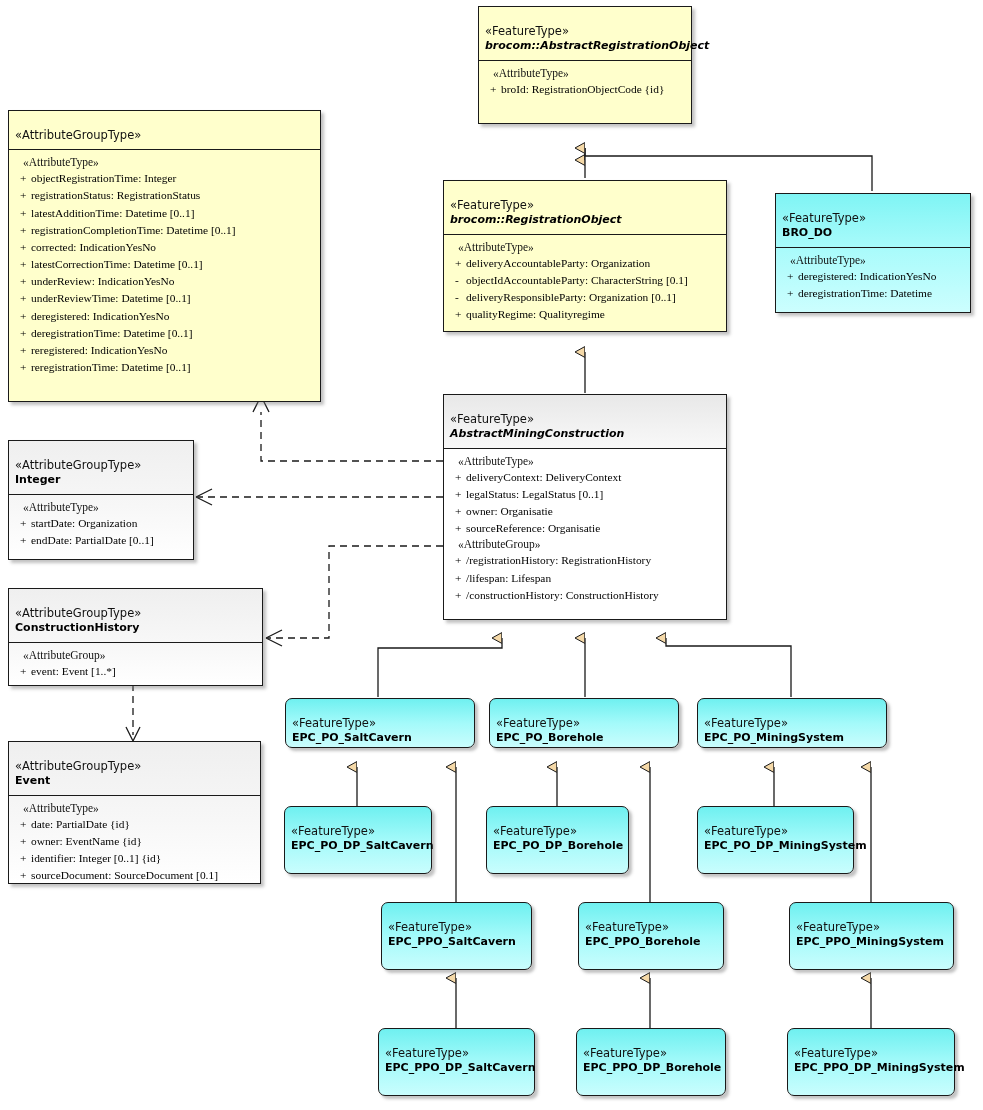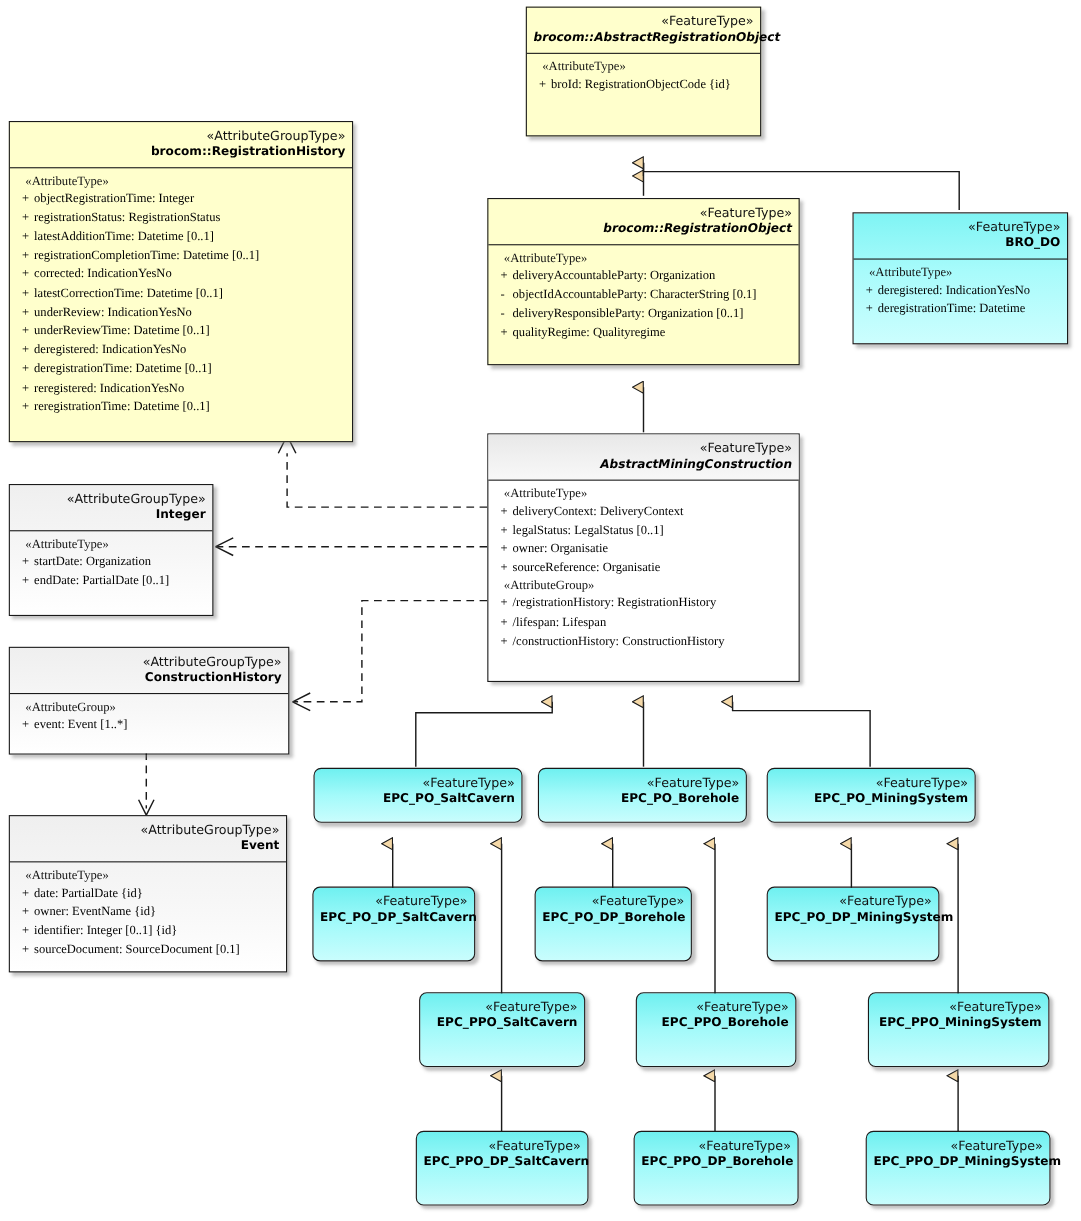--- a/index.html
+++ b/index.html
@@ -26,22 +26,22 @@
     pointer-events: none;
   }
   .cls {
     position: absolute;
     box-sizing: border-box;
     border: 1.6px solid #1a1a1a;
     box-shadow: 3px 3px 3px rgba(120,120,120,0.45);
     z-index: 2;
   }
   .cls .head {
-    text-align: right;
-    padding: 5px 6px 6px 6px;
+    text-align: left;
+    padding: 17px 6px 6px 6px;
     line-height: 1.32;
   }
   .cls .head.divided {
     border-bottom: 1.6px solid #1a1a1a;
   }
   .stereo {
     font-size: 11.5px;
     color: #111;
     white-space: nowrap;
   }
@@ -172,21 +172,20 @@
       <div class="attr">
         <span class="vis">+</span>
         <span class="txt">broId: RegistrationObjectCode {id}</span>
       </div>
     </div>
   </div>
 
   <div class="cls pal-yellow" style="left:8px; top:110px; width:313px; height:292px;">
     <div class="head divided">
       <div class="stereo">«AttributeGroupType»</div>
-      <div class="cname">brocom::RegistrationHistory</div>
     </div>
     <div class="body">
       <div class="grp-label">«AttributeType»</div>
       <div class="attr">
           <span class="vis">+</span>
           <span class="txt">objectRegistrationTime: Integer</span>
         </div>
       <div class="attr">
           <span class="vis">+</span>
           <span class="txt">registrationStatus: RegistrationStatus</span>

